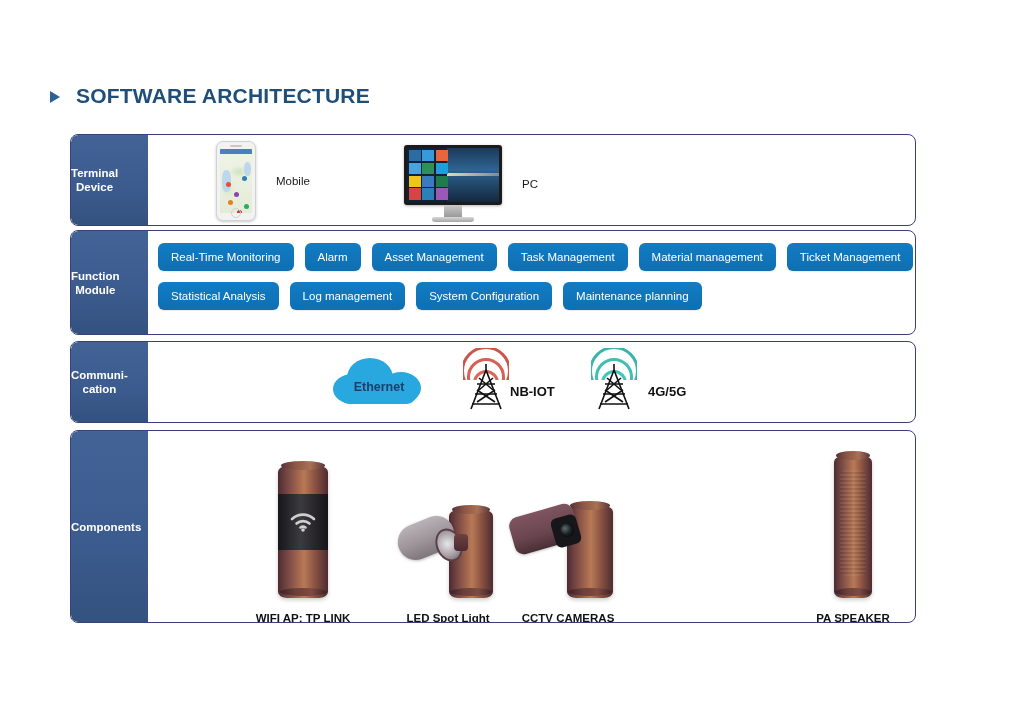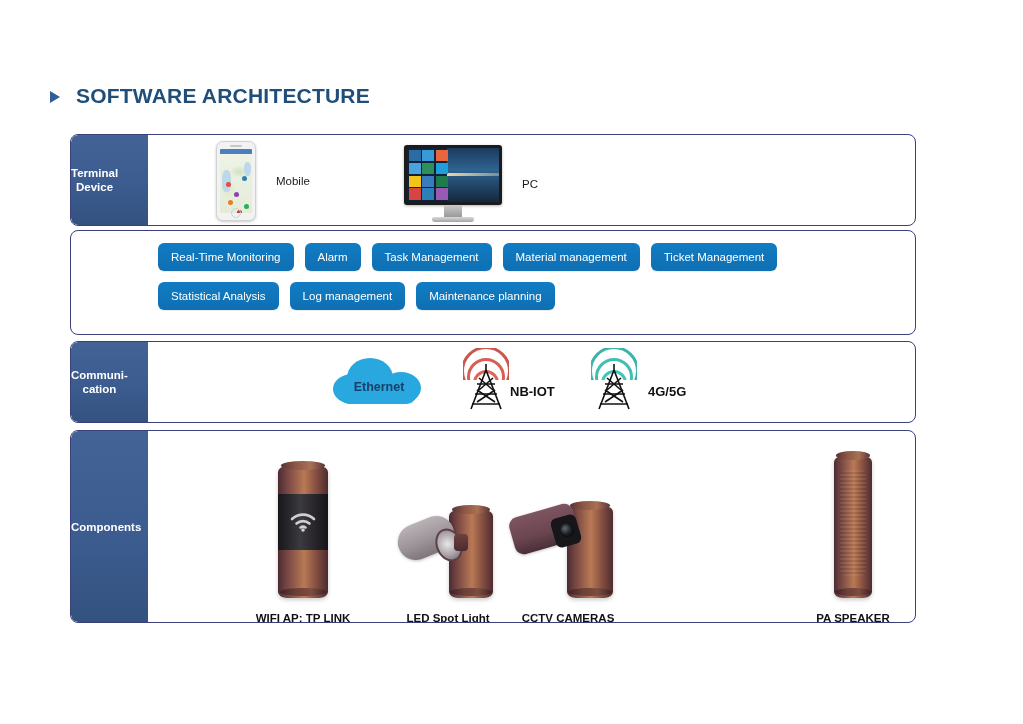--- a/index.html
+++ b/index.html
@@ -222,32 +222,40 @@
             </div>
           </div>
         </div>
         <span class="dev-caption">Mobile</span>
       </div>
 
     </div>
   </div>
 
   <div class="panel" id="panel-function">
+    <div class="panel-label">
+      <span>
+        <span>Function</span><br>
+        <span>Module</span>
+      </span>
+    </div>
     <div class="panel-body">
       <div class="fn-wrap">
         <div class="fn-row">
           <button class="fn-btn">Real-Time Monitoring</button>
           <button class="fn-btn">Alarm</button>
+          <button class="fn-btn">Asset Management</button>
           <button class="fn-btn">Task Management</button>
           <button class="fn-btn">Material management</button>
           <button class="fn-btn">Ticket Management</button>
         </div>
         <div class="fn-row">
           <button class="fn-btn">Statistical Analysis</button>
           <button class="fn-btn">Log management</button>
+          <button class="fn-btn">System Configuration</button>
           <button class="fn-btn">Maintenance planning</button>
         </div>
       </div>
     </div>
   </div>
 
   <div class="panel" id="panel-comm">
     <div class="panel-label">
       <span>
         <span>Communi-</span><br>

